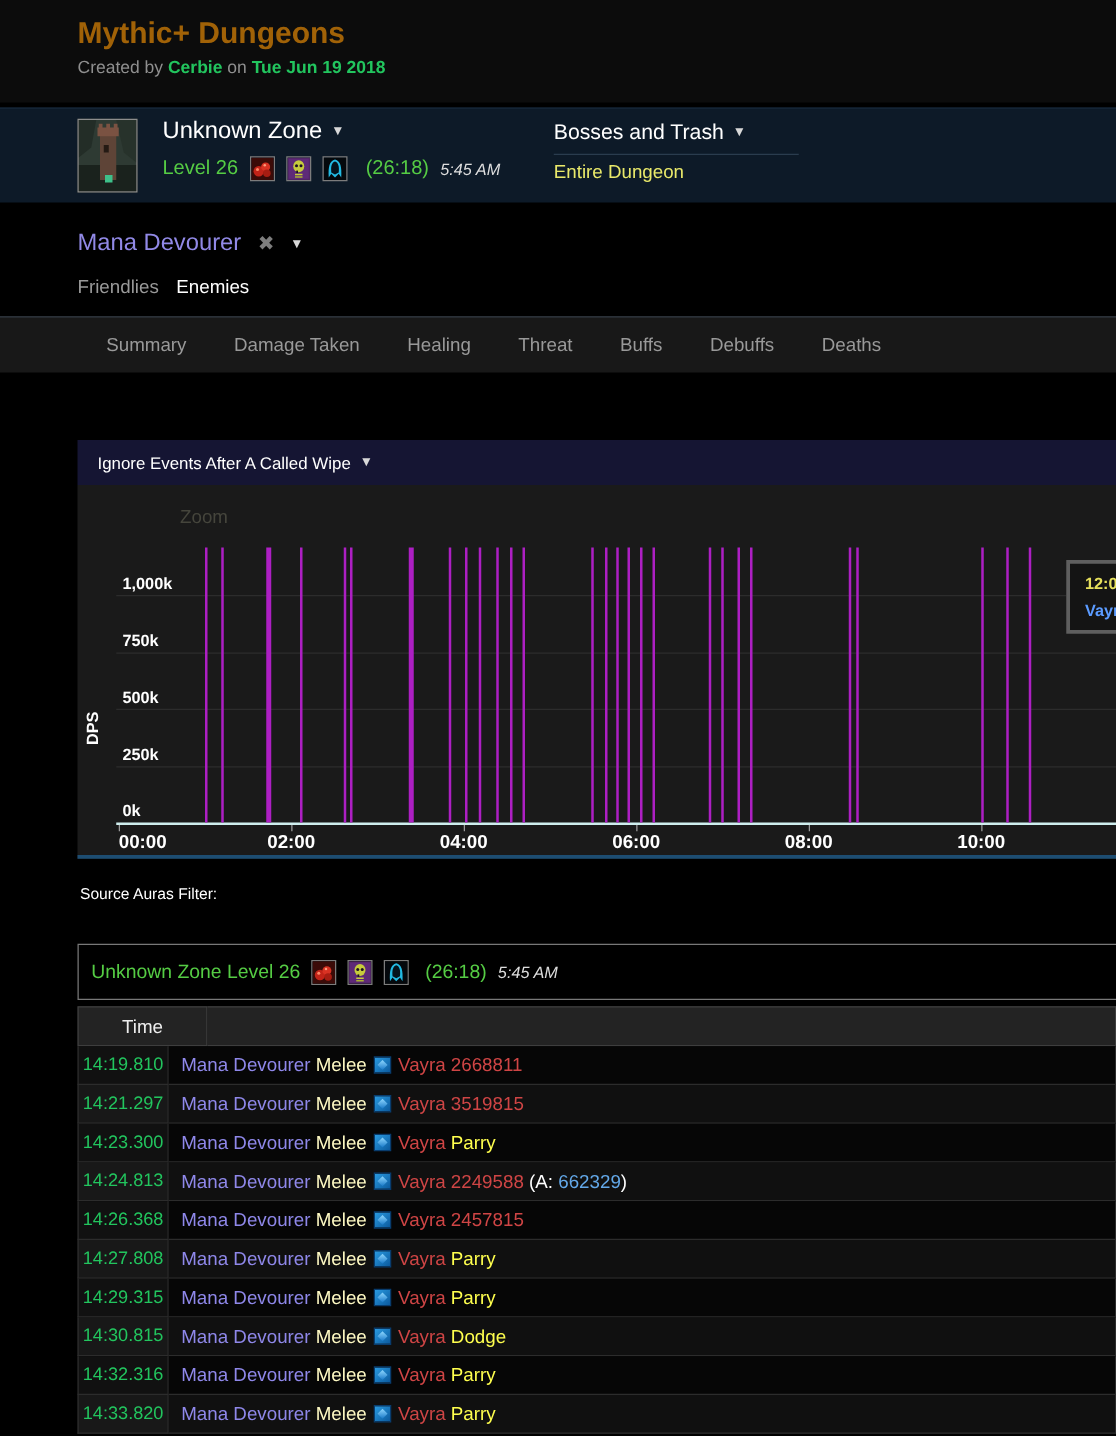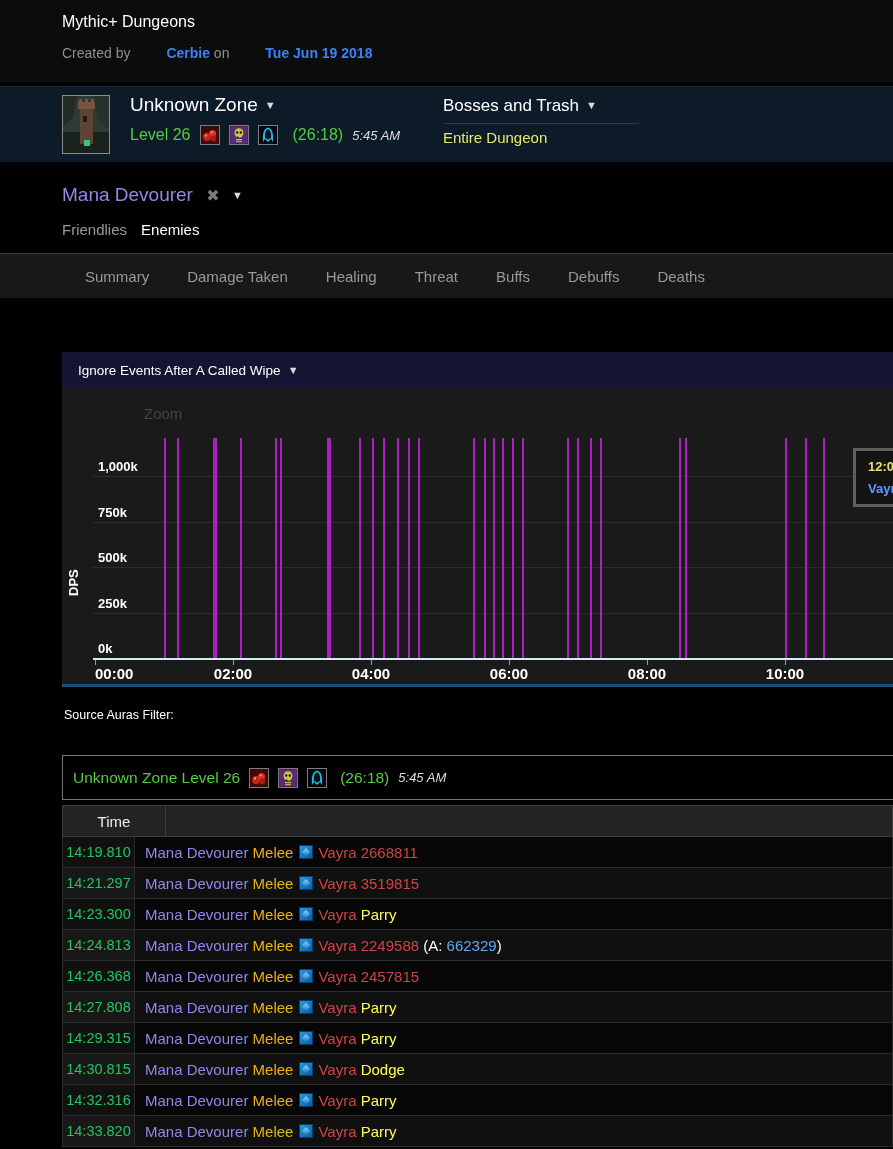--- a/index.html
+++ b/index.html
@@ -4,23 +4,23 @@
 <style>
   * { margin:0; padding:0; box-sizing:border-box; }
   html,body { background:#000; }
   .page {
     position:relative; width:893px; height:1149px; overflow:hidden;
     background:#000; font-family:"Liberation Sans", sans-serif;
     -webkit-font-smoothing:antialiased;
   }
   
   .report-header { position:absolute; top:0; left:0; right:0; height:82px; background:#0c0c0c; }
-  .report-title { position:absolute; left:62px; top:13px; font-size:16px; color:#ffffff; font-weight:400; }
+  .report-title { position:absolute; left:62px; top:13px; font-size:24px; color:#a16207; font-weight:700; }
   .report-sub { position:absolute; left:62px; top:45px; font-size:14px; color:#8f8f8f; }
-  .report-sub b { color:#3b82f6;margin-left:32px; }
+  .report-sub b { color:#22c55e; }
   
   .zone-banner { position:absolute; top:86px; left:0; right:0; height:86px; background:#0d1a28; border-top:1px solid #17293a; }
   .zone-thumb { position:absolute; left:62px; top:8px; width:48px; height:59px; border:1px solid #8d8d8d; background:#1c241f; }
   .zb-left { position:absolute; left:130px; top:7px; }
   .zone-name { font-size:19px; color:#fff; cursor:pointer; }
   .caret { color:#d8d8d8; font-size:11px; vertical-align:2px; margin-left:7px; }
   .zb-row2 { position:absolute; left:130px; top:38px; display:flex; align-items:center; gap:9px; }
   .green { color:#55cc44; }
   .lvl { font-size:16px; }
   .dur { font-size:16px; margin-left:6px; }
@@ -69,21 +69,21 @@
   .zr-title { font-size:15.5px; }
   
   .events-table { position:absolute; left:62px; right:0; top:805px; }
   .tr { display:flex; }
   .th-time { width:104px; height:32px; background:#232323; border:1px solid #3e3e3e; color:#eee; display:flex; align-items:center; justify-content:center; font-size:15px; }
   .th-rest { flex:1; height:32px; background:#232323; border:1px solid #3e3e3e; border-left:none; }
   .td-time { width:73px; height:31px; border:1px solid #2c2c2c; border-top:none; color:#22c55e; display:flex; align-items:center; justify-content:center; font-size:14.5px; }
   .td-detail { flex:1; height:31px; border:1px solid #2c2c2c; border-left:none; border-top:none; display:flex; align-items:center; padding-left:10px; font-size:15px; white-space:pre; }
   .row-odd .td-time { background:#111; } .row-odd .td-detail { background:#060606; }
   .row-even .td-time { background:#181818; } .row-even .td-detail { background:#101010; }
-  .src { color:#8f88ea; } .abil { color:#eab308; }
+  .src { color:#8f88ea; } .abil { color:#fef9c3; }
   .tgt { color:#cf4545; } .dmg { color:#cf4545; } .avoid { color:#ffff4e; }
   .wht { color:#fff; } .absorb { color:#63a8e8; }
   .gem { width:14px; height:14px; display:inline-block; position:relative; background:linear-gradient(135deg,#2a9ae0,#0b5a9e); border:1px solid #083c6e; margin:0 5px 0 6px; flex:none; }
   .gem::after { content:""; position:absolute; inset:2px; background:linear-gradient(135deg,#8fd8ff,#1878c8); transform:rotate(45deg) scale(.72); }
 </style>
 </head>
 <body>
 
 <div class="page">
 

